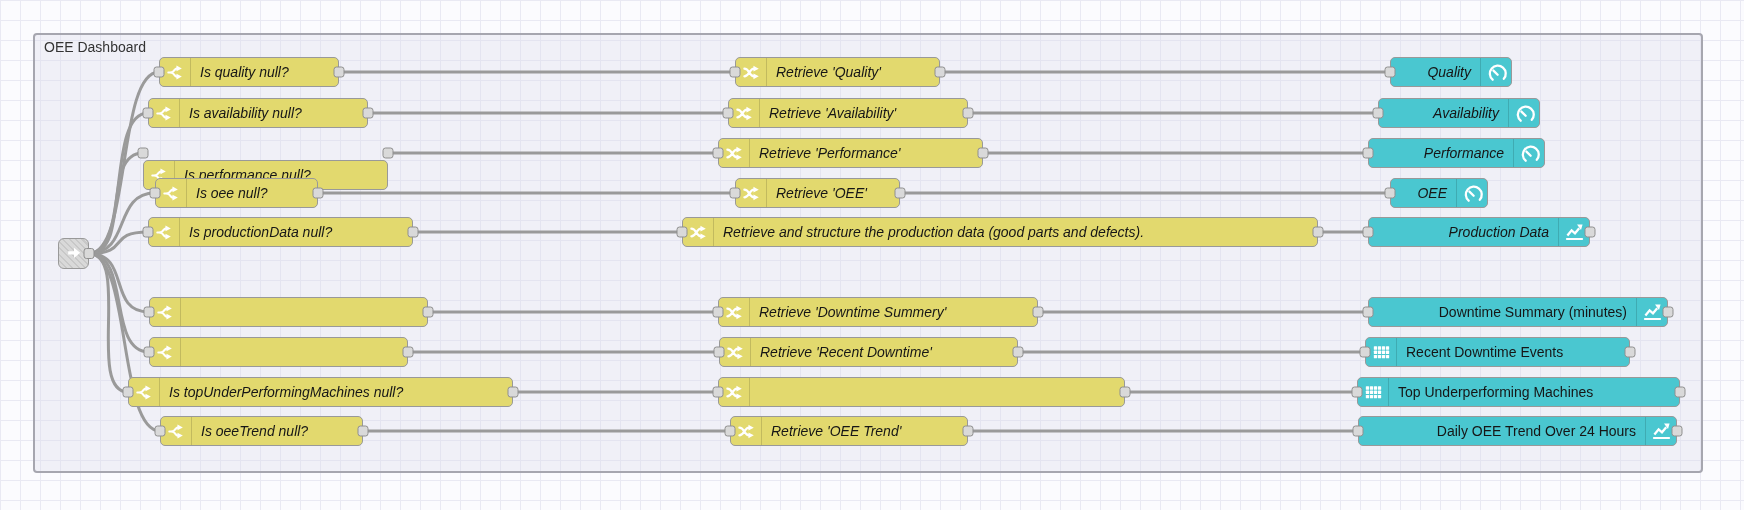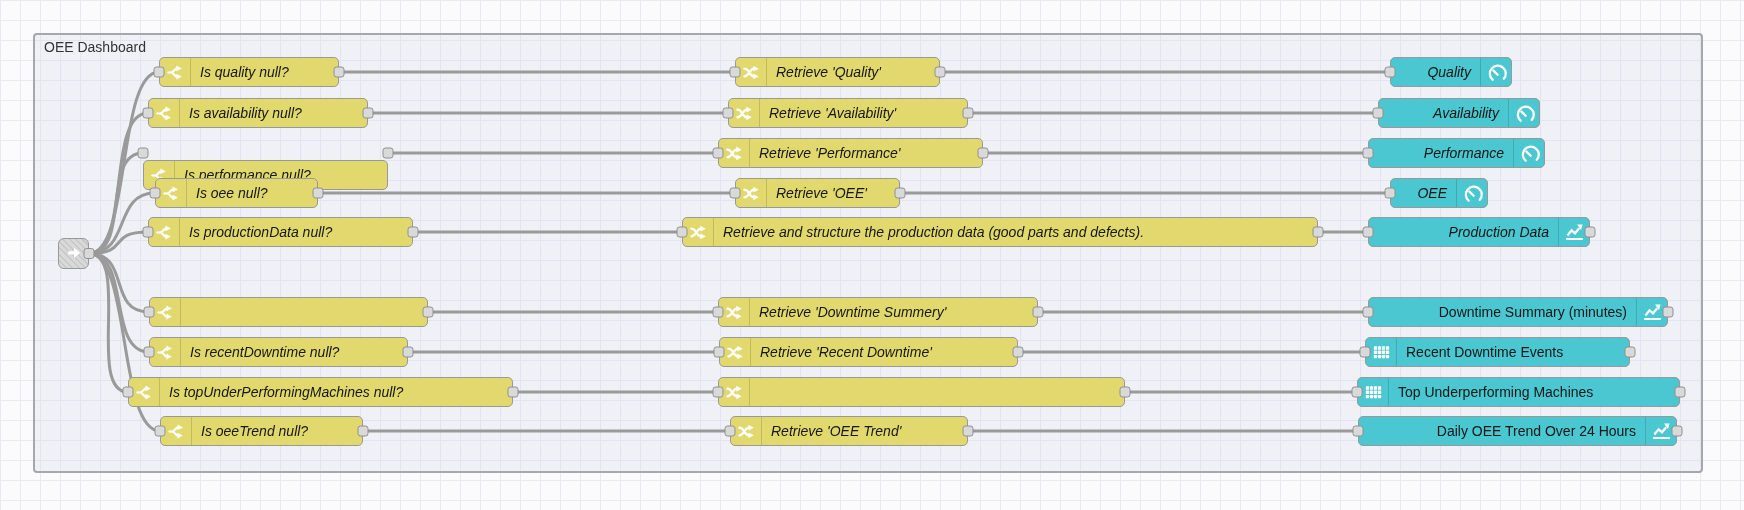--- a/index.html
+++ b/index.html
@@ -266,21 +266,20 @@
       </div>
       <div class="node" style="left: 149px; top: 337px; width: 259px; background: rgb(226, 217, 110);">
         <span class="nicon left">
           <svg width="23" height="23" viewBox="0 0 24 24">
             <path d="M4.5 12h3.4" stroke="#fff" stroke-width="2.2" stroke-linecap="round" fill="none"></path>
             <path d="M7.5 12c3.2 0 3-4.3 6.2-4.3M7.5 12c3.2 0 3 4.3 6.2 4.3" stroke="#fff" stroke-width="2.2" fill="none" stroke-linecap="round"></path>
             <path d="M13 4.6 18.6 7.7 13 10.8z" fill="#fff"></path>
             <path d="M13 13.2 18.6 16.3 13 19.4z" fill="#fff"></path>
           </svg>
         </span>
-        <span class="nlabel align-left italic">Is recentDowntime null?</span>
       </div>
       <div class="node" style="left: 719px; top: 337px; width: 299px; background: rgb(226, 217, 110);">
         <span class="nicon left">
           <svg width="23" height="23" viewBox="0 0 24 24">
             <path d="M4.5 8c5.5 0 5 8 10.2 8M4.5 16c5.5 0 5-8 10.2-8" stroke="#fff" stroke-width="2.2" fill="none" stroke-linecap="round"></path>
             <path d="M14 13 19.6 16 14 19z" fill="#fff"></path>
             <path d="M14 5 19.6 8 14 11z" fill="#fff"></path>
           </svg>
         </span>
         <span class="nlabel align-left italic">Retrieve 'Recent Downtime'</span>

